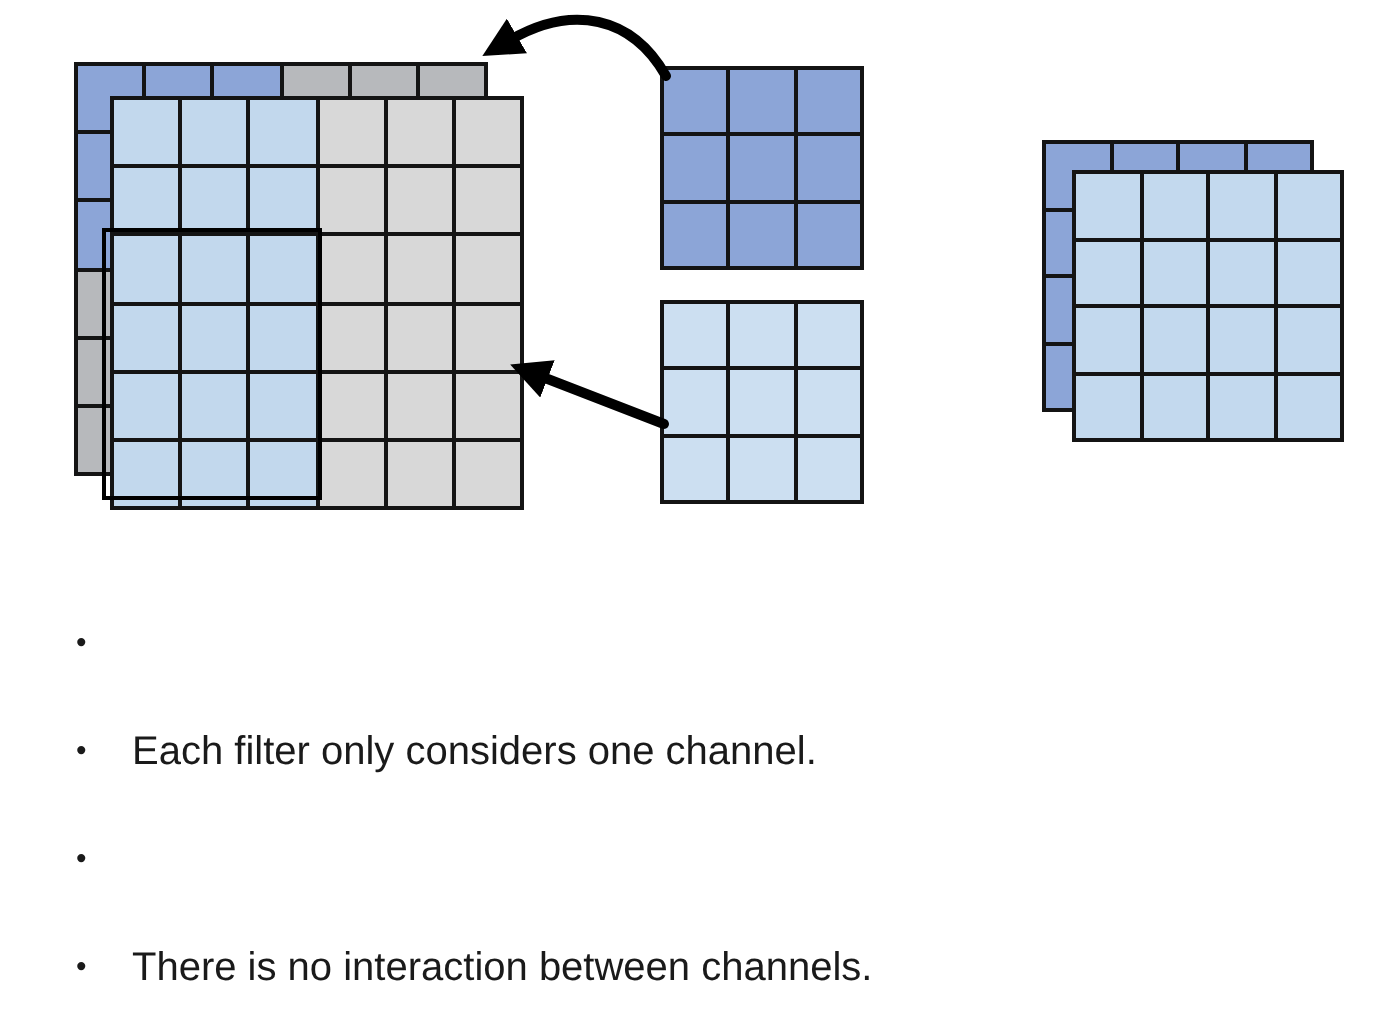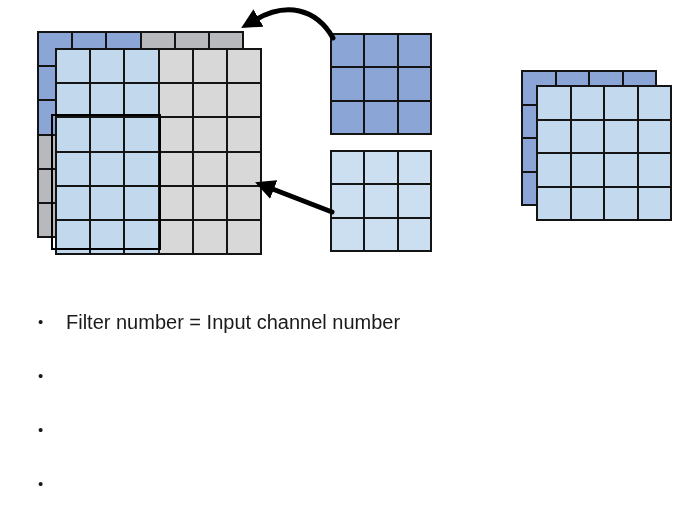--- a/index.html
+++ b/index.html
@@ -235,26 +235,27 @@
       <div style="background: rgb(195, 217, 238);"></div>
       <div style="background: rgb(195, 217, 238);"></div>
       <div style="background: rgb(195, 217, 238);"></div>
       <div style="background: rgb(195, 217, 238);"></div>
       <div style="background: rgb(195, 217, 238);"></div>
     </div>
 
   <ul class="bullets">
       <li>
         <span class="marker">•</span>
-        <span><span>Filter number = Input channel number</span></span>
-      </li>
-      <li>
-        <span class="marker">•</span>
-      </li>
-      <li>
-        <span class="marker">•</span>
-      </li>
-      <li>
-        <span class="marker">•</span>
+      </li>
+      <li>
+        <span class="marker">•</span>
+        <span><span>Each filter only considers one channel.</span></span>
+      </li>
+      <li>
+        <span class="marker">•</span>
+      </li>
+      <li>
+        <span class="marker">•</span>
+        <span><span>There is no interaction between channels.</span></span>
       </li>
     </ul>
 
 </div>
 
 </body></html>

